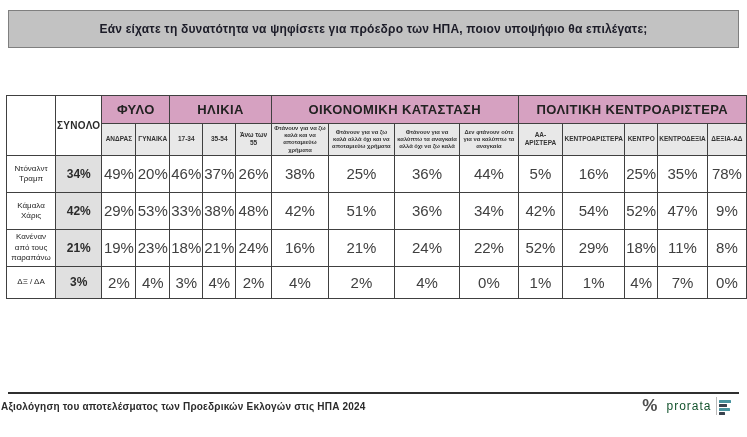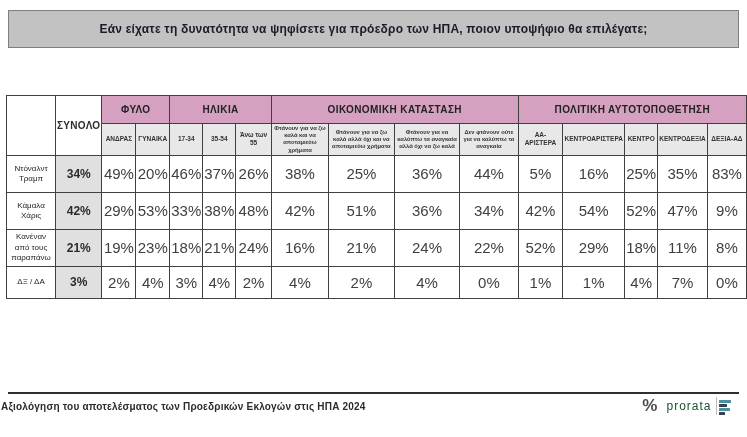--- a/index.html
+++ b/index.html
@@ -18,21 +18,21 @@
   
   table.poll{
     position:absolute;left:6px;top:95px;border-collapse:collapse;table-layout:fixed;
   }
   table.poll th,table.poll td{
     border:1px solid #404040;text-align:center;vertical-align:middle;
     padding:1px;overflow:hidden;
   }
   th.corner{border:none;background:#ffffff;}
   th.total-head{background:#ffffff;font-size:10px;font-weight:bold;color:#2b2b2b;letter-spacing:.3px;}
-  th.group-head{background:#d6a1c1;font-size:10px;font-weight:bold;color:#222;height:25px;letter-spacing:.4px;}
+  th.group-head{background:#d6a1c1;font-size:13px;font-weight:bold;color:#222;height:25px;letter-spacing:.4px;}
   th.sub-head{background:#e8e8e8;font-size:6.5px;font-weight:bold;color:#333;height:28px;line-height:1.25;}
   th.sub-head.econ{font-size:5.8px;font-weight:600;line-height:1.25;}
   th.row-label{background:#ffffff;font-size:8px;font-weight:normal;color:#222;border-left:1px solid #404040;line-height:1.3;}
   td.total-val{background:#e0e0e0;font-size:12px;font-weight:bold;color:#2b2b2b;}
   td.val{background:#ffffff;font-size:15px;color:#404040;}
   tr.data-row{height:37px;margin-left:46px;}
   tr.data-row.last{height:32px;padding-left:6px;}
 
   
   .footer-line{position:absolute;left:8px;top:392px;width:731px;border-top:2px solid #2f2f2f;}
@@ -71,21 +71,21 @@
       <col style="width: 48px;">
       <col style="width: 40px;">
     </colgroup>
   <thead>
       <tr>
         <th class="corner" rowspan="2"></th>
         <th class="total-head" rowspan="2">ΣΥΝΟΛΟ</th>
         <th class="group-head" colspan="2">ΦΥΛΟ</th>
         <th class="group-head" colspan="3">ΗΛΙΚΙΑ</th>
         <th class="group-head" colspan="4">ΟΙΚΟΝΟΜΙΚΗ ΚΑΤΑΣΤΑΣΗ</th>
-        <th class="group-head" colspan="5">ΠΟΛΙΤΙΚΗ ΑΥΤΟΤΟΠΟΘΕΤΗΣΗ</th>
+        <th class="group-head" colspan="5">ΠΟΛΙΤΙΚΗ ΚΕΝΤΡΟΑΡΙΣΤΕΡΑ</th>
       </tr>
       <tr>
         <th class="sub-head">ΑΝΔΡΑΣ</th>
         <th class="sub-head">ΓΥΝΑΙΚΑ</th>
         <th class="sub-head">17-34</th>
         <th class="sub-head">35-54</th>
         <th class="sub-head">Άνω των 55</th>
         <th class="sub-head econ">Φτάνουν για να ζω καλά και να αποταμιεύω χρήματα</th>
         <th class="sub-head econ">Φτάνουν για να ζω καλά αλλά όχι και να αποταμιεύω χρήματα</th>
         <th class="sub-head econ">Φτάνουν για να καλύπτω τα αναγκαία αλλά όχι να ζω καλά</th>
@@ -107,21 +107,21 @@
         <td class="val">37%</td>
         <td class="val">26%</td>
         <td class="val">38%</td>
         <td class="val">25%</td>
         <td class="val">36%</td>
         <td class="val">44%</td>
         <td class="val">5%</td>
         <td class="val">16%</td>
         <td class="val">25%</td>
         <td class="val">35%</td>
-        <td class="val">83%</td>
+        <td class="val">78%</td>
       </tr>
       <tr class="data-row">
         <th class="row-label">Κάμαλα Χάρις</th>
         <td class="total-val">42%</td>
         <td class="val">29%</td>
         <td class="val">53%</td>
         <td class="val">33%</td>
         <td class="val">38%</td>
         <td class="val">48%</td>
         <td class="val">42%</td>

